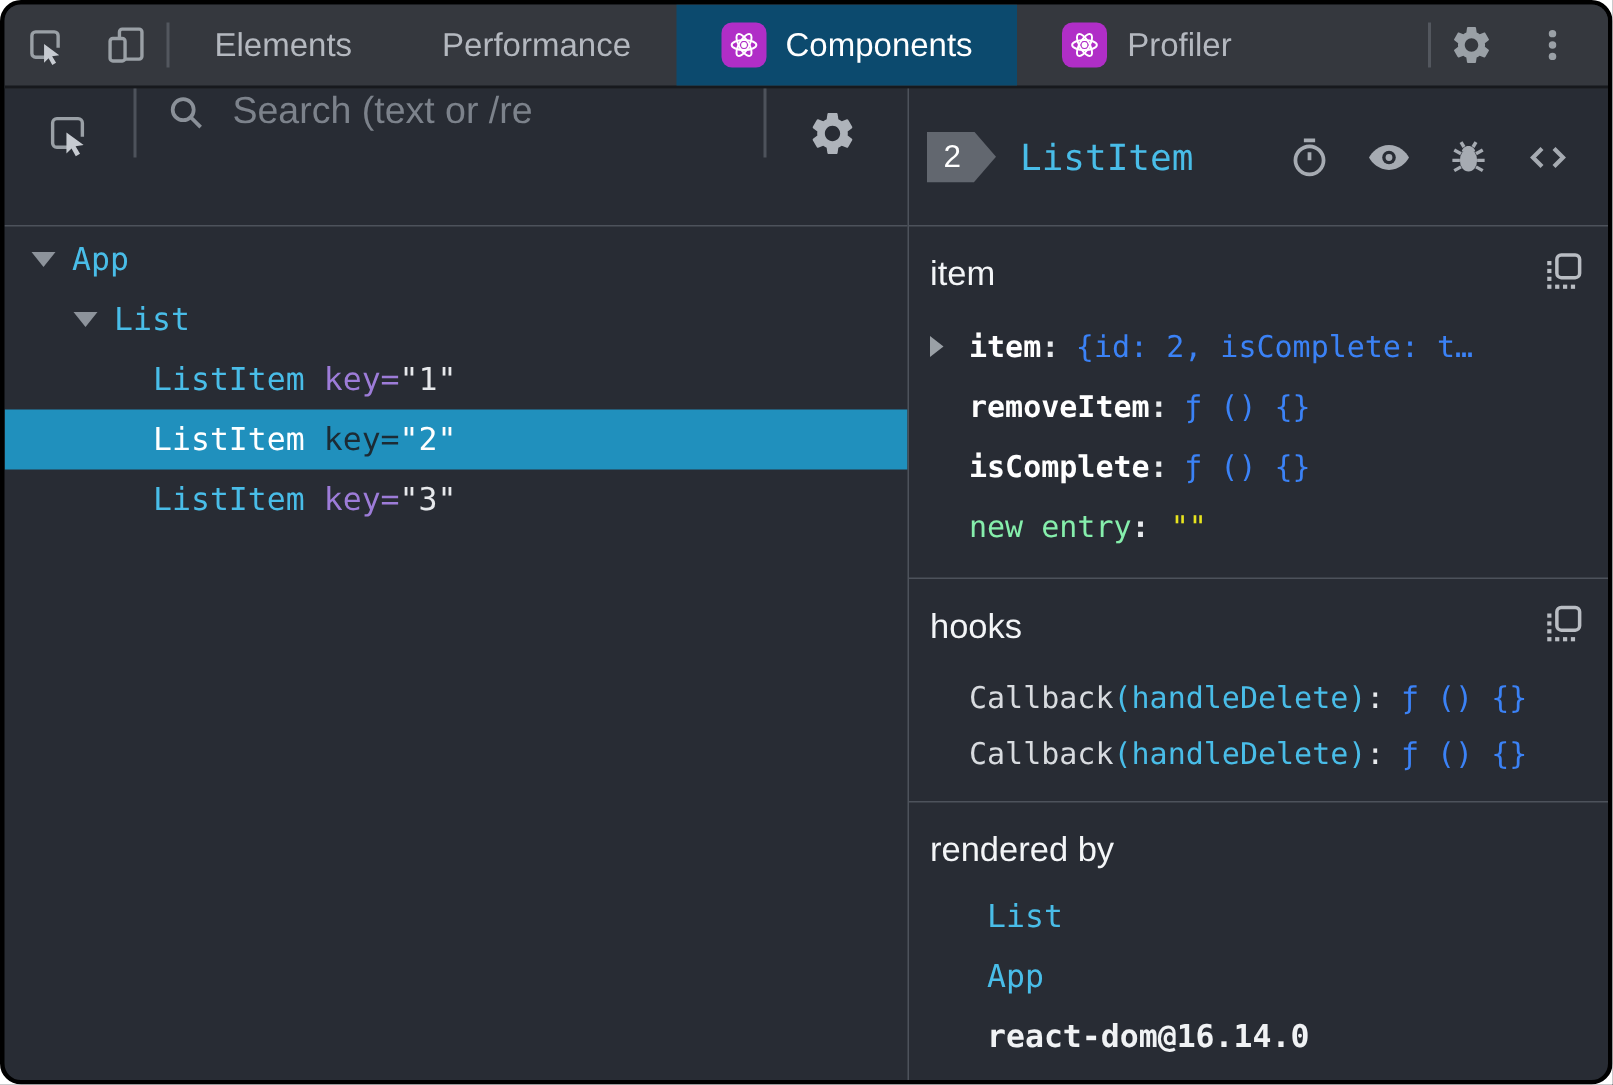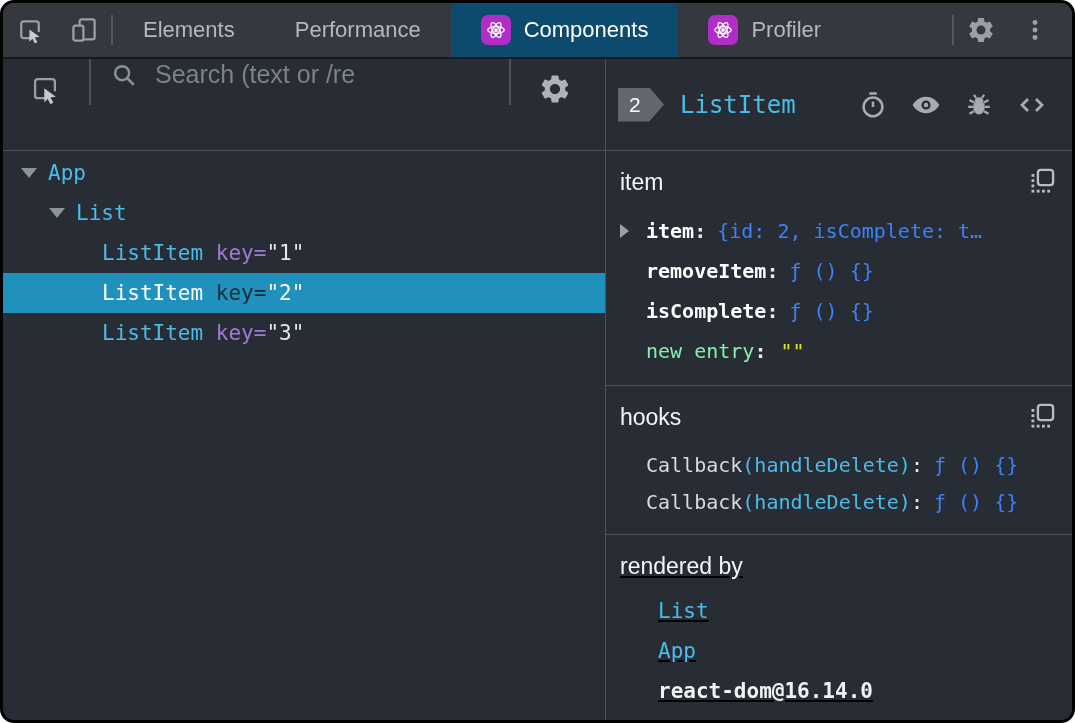--- a/index.html
+++ b/index.html
@@ -76,21 +76,21 @@
     height:34px;min-width:46px;background:#62676f;color:#ffffff;
     font-size:21px;display:flex;align-items:center;
     padding:0 16px 0 11px;margin-right:16px;
     clip-path:polygon(0 0,68% 0,100% 50%,68% 100%,0 100%);
   }
   .sel-title{font-family:"DejaVu Sans Mono", monospace;font-size:24px;color:#49bde8;}
   .rt-icons{margin-left:auto;display:flex;align-items:center;gap:21px;}
   .rt-iconbtn{display:flex;align-items:center;justify-content:center;width:32px;height:32px;cursor:pointer;}
   
   .section{border-bottom:1px solid #4d525b;padding:18px 14px 14px 14px;position:relative;overflow:hidden;}
-  .section:last-child{border-bottom:none;flex:1;text-decoration:underline;}
+  .section:last-child{border-bottom:none;flex:1;}
   .section-title{font-size:23px;color:#f3f5f7;font-weight:500;line-height:26px;}
   .copy-btn{position:absolute;top:16px;right:16px;cursor:pointer;}
   .kv-rows{margin-top:16px;}
   .kv-row{
     display:flex;align-items:center;height:40px;white-space:nowrap;overflow:hidden;
     font-family:"DejaVu Sans Mono", monospace;font-size:20px;
   }
   .hooks .kv-row{height:37px;}
   .expander-slot{width:26px;flex:0 0 26px;display:flex;align-items:center;}
   .pr-arrow{

